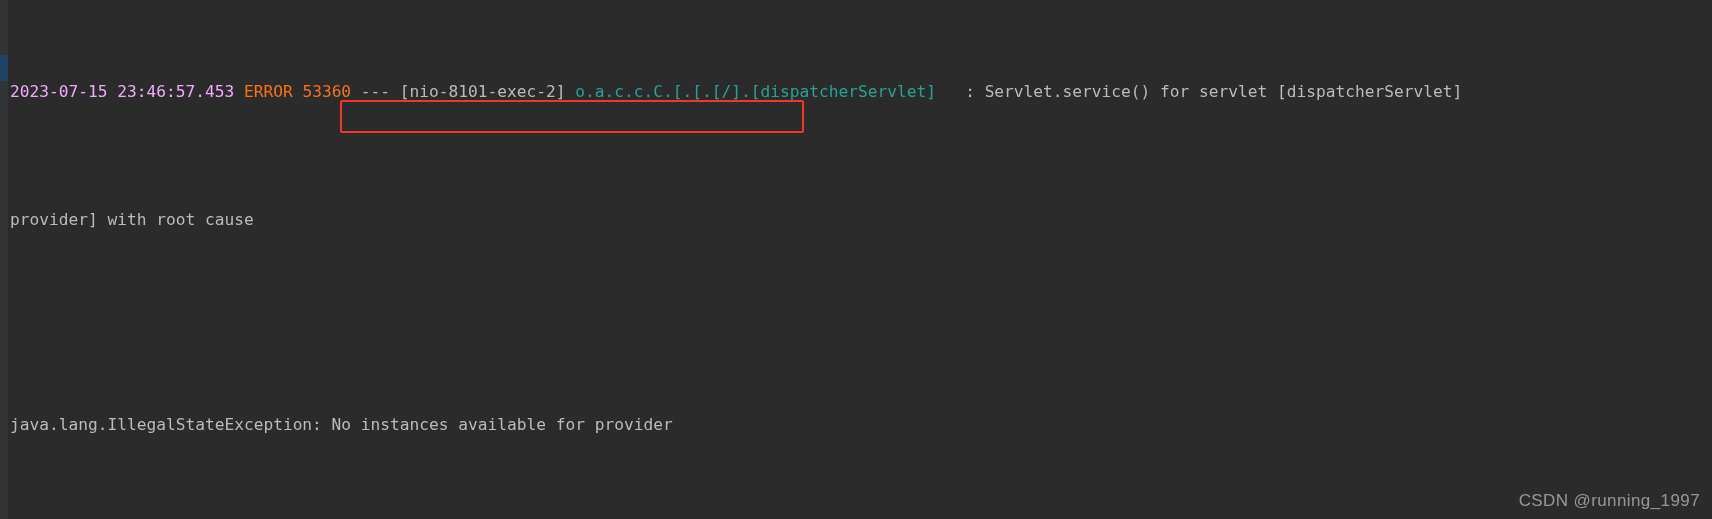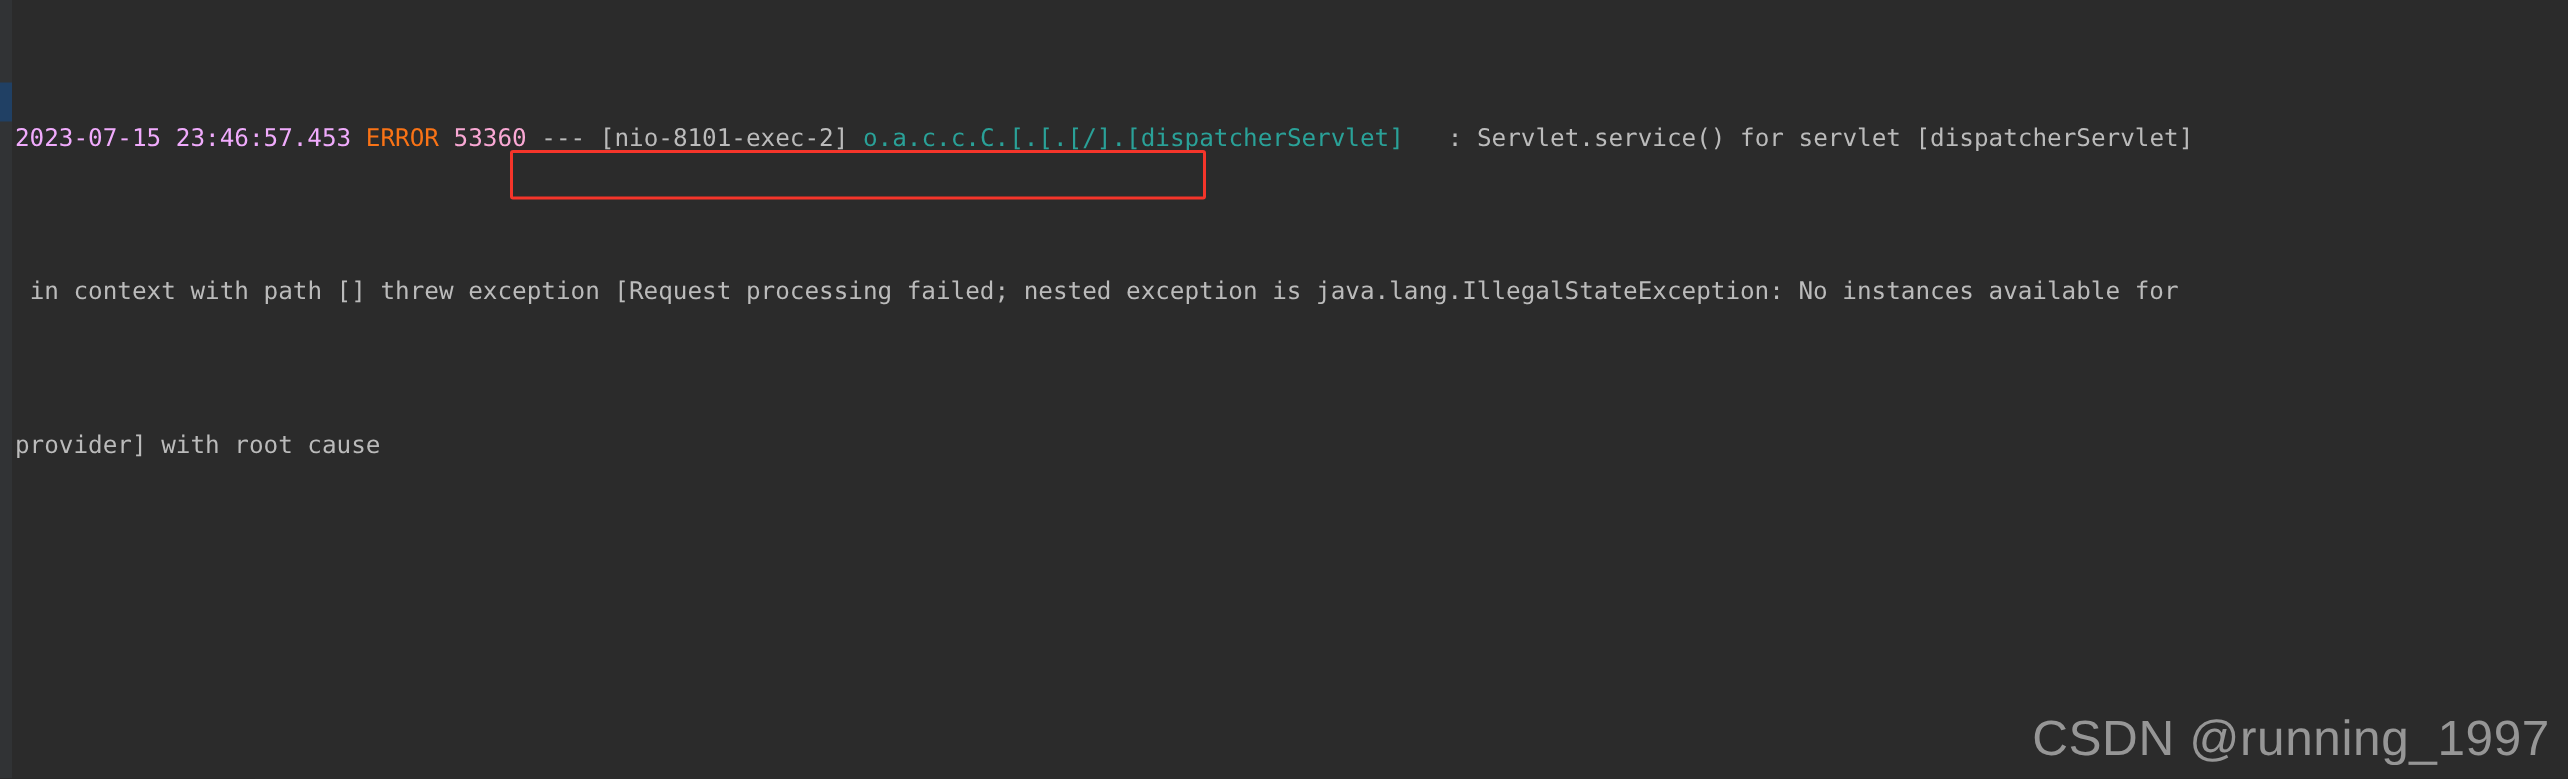--- a/index.html
+++ b/index.html
@@ -51,67 +51,67 @@
     white-space: pre-wrap;
     word-break: break-all;
     color: #bbbbbb;
   }
 
   .ln { display: block; white-space: pre-wrap; word-break: break-all; }
 
   .c-plain   { color: #bbbbbb; }
   .c-time    { color: #f0abfc; }
   .c-error   { color: #f97316; }
-  .c-pid     { color: #f9a8d4; }
+  .c-pid     { color: #f97316; }
   .c-logger  { color: #2aa198; text-align: right; }
 
   
   .annotation-box {
     position: absolute;
     left: 340px;
     top: 100px;
     width: 464px;
     height: 33px;
     border: 2px solid #f5352a;
     border-radius: 2px;
     box-sizing: border-box;
     pointer-events: none;
   }
 
   .watermark {
     position: absolute;
     right: 12px;
     bottom: 8px;
     font-family: "Liberation Sans", sans-serif;
-    font-size: 33px;
+    font-size: 17px;
     color: #d8d8d8;
     opacity: 0.62;
     letter-spacing: 0.4px;
     white-space: nowrap;
   }
 </style>
 </head>
 <body>
 
 <div id="console">
 
   <div class="gutter">
     <div class="gutter-marker"></div>
   </div>
 
   <div class="log">
 
     <span class="ln"><span class="c-time">2023-07-15 23:46:57.453 </span><span class="c-error">ERROR</span><span class="c-plain"> </span><span class="c-pid">53360</span><span class="c-plain"> --- </span><span class="c-plain">[nio-8101-exec-2] </span><span class="c-logger">o.a.c.c.C.[.[.[/].[dispatcherServlet]</span><span class="c-plain">   : </span><span class="c-plain">Servlet.service() for servlet [dispatcherServlet]</span></span>
 
-    <span class="ln c-plain"> in context with path [] threw exception [Request processing failed; nested exception is java.lang.IllegalStateException: No instances available for</span>
 
     <span class="ln c-plain">provider] with root cause</span>
 
     <span class="ln c-plain">&nbsp;</span>
 
+    <span class="ln"><span class="c-plain">java.lang.IllegalStateException: </span><span class="c-plain">No instances available for provider</span></span>
 
     
 
     
 
     
 
     
 
     

